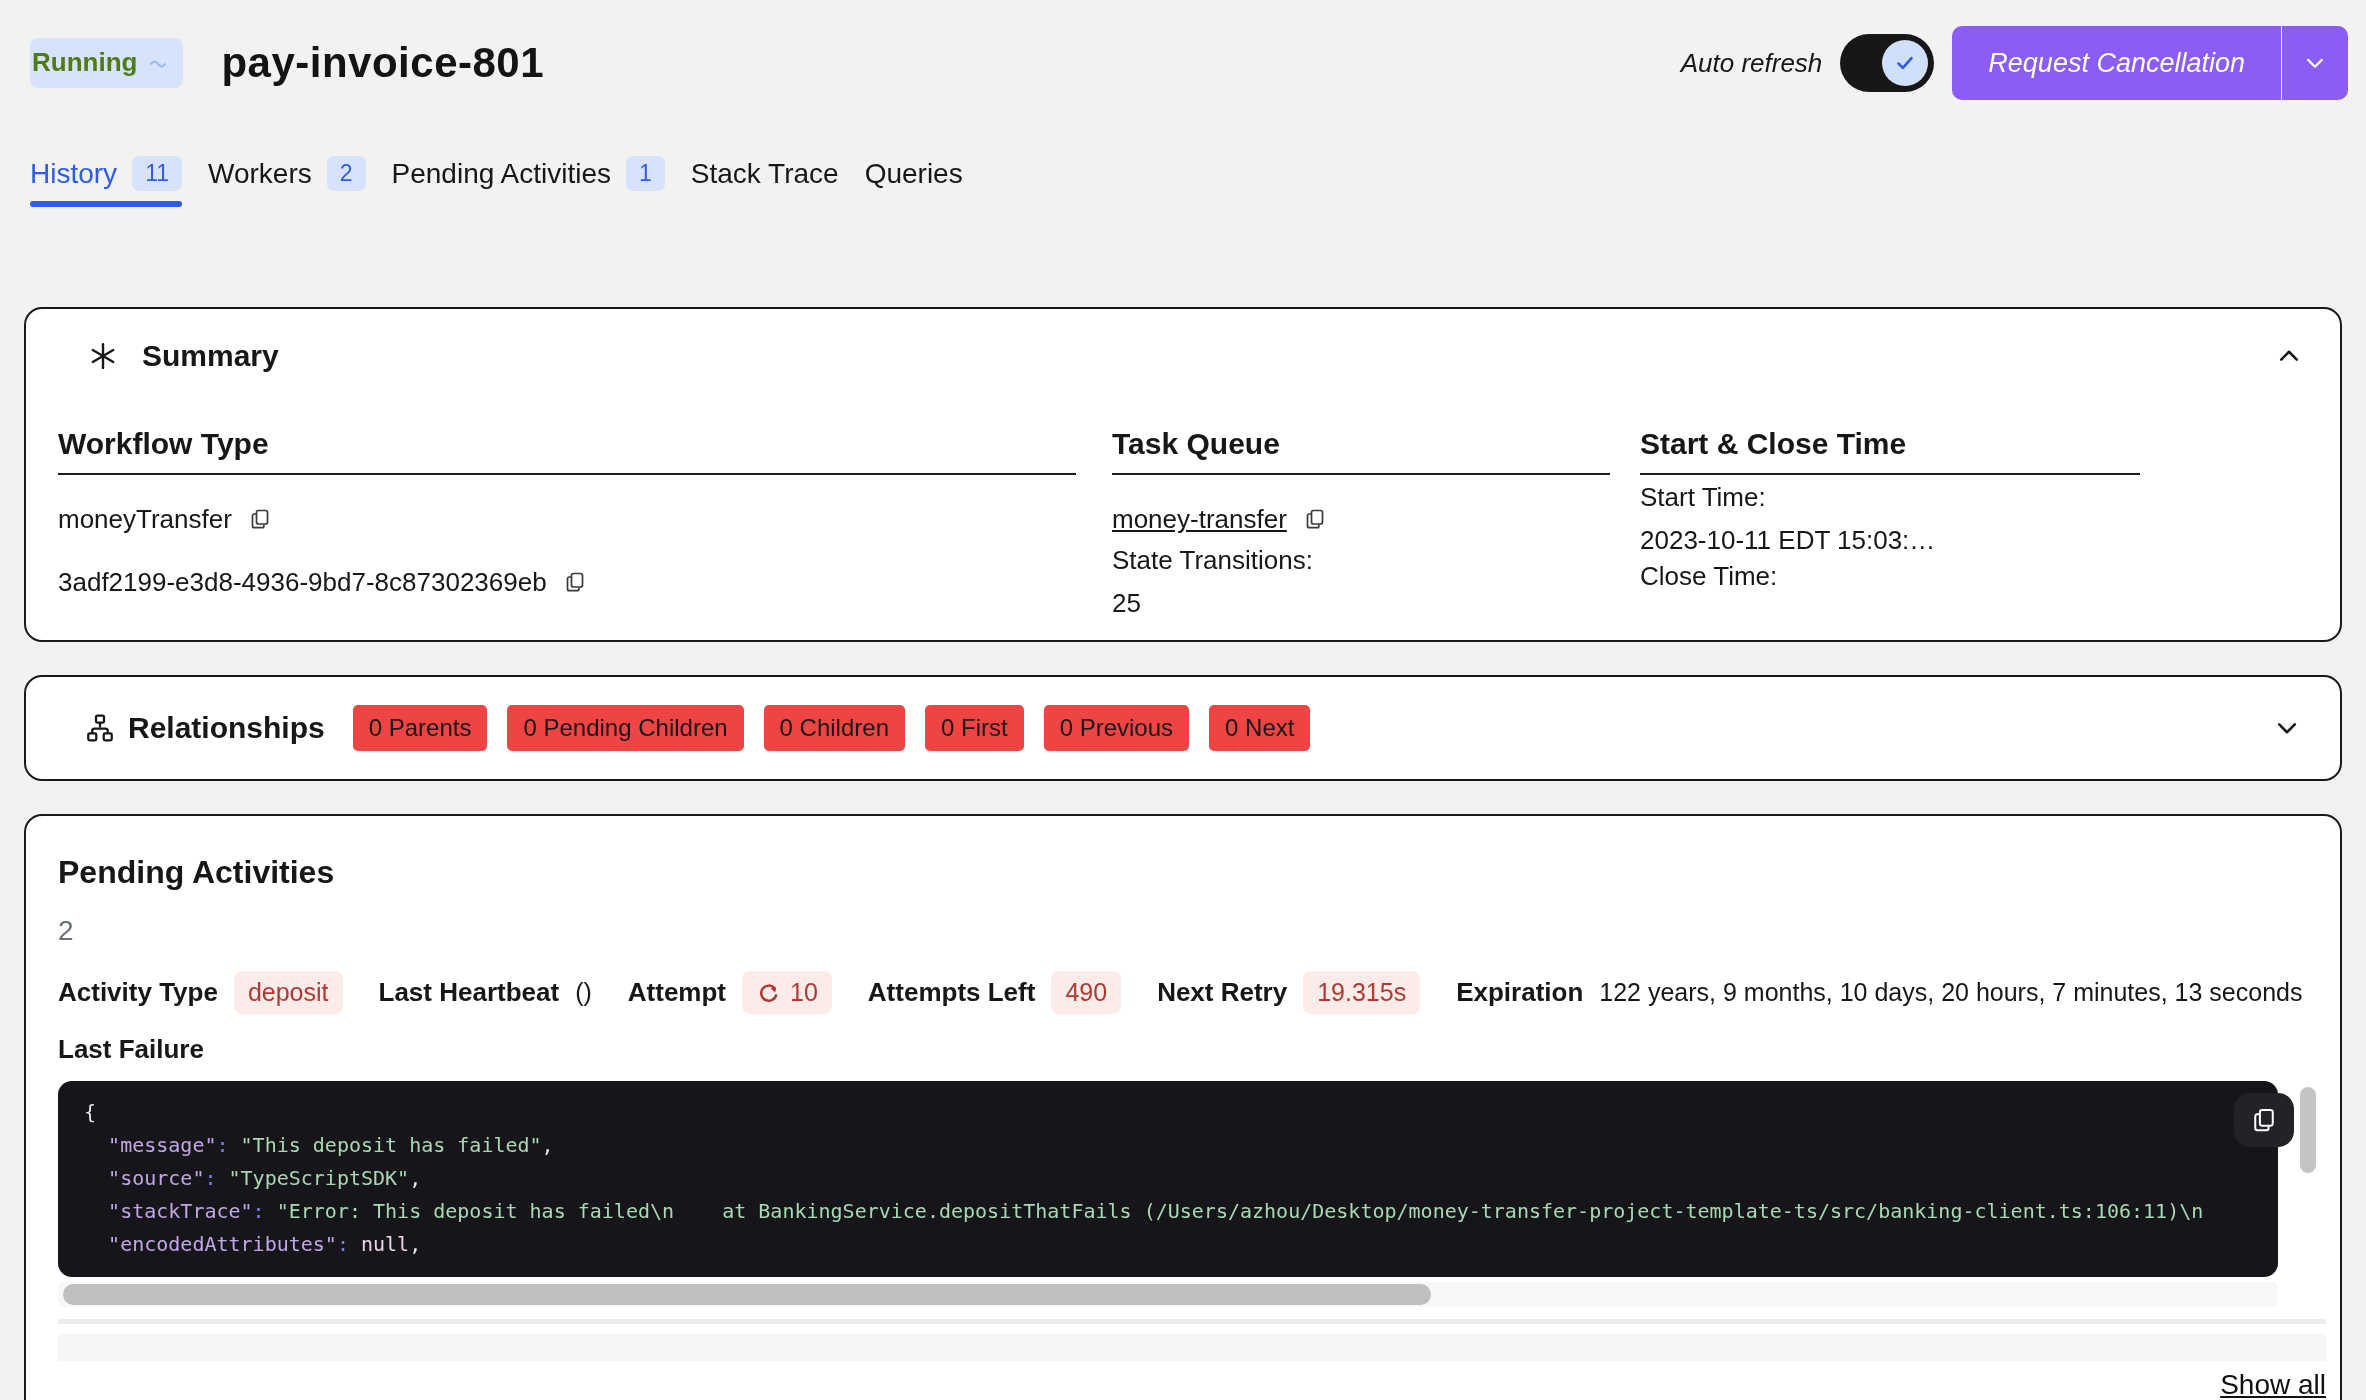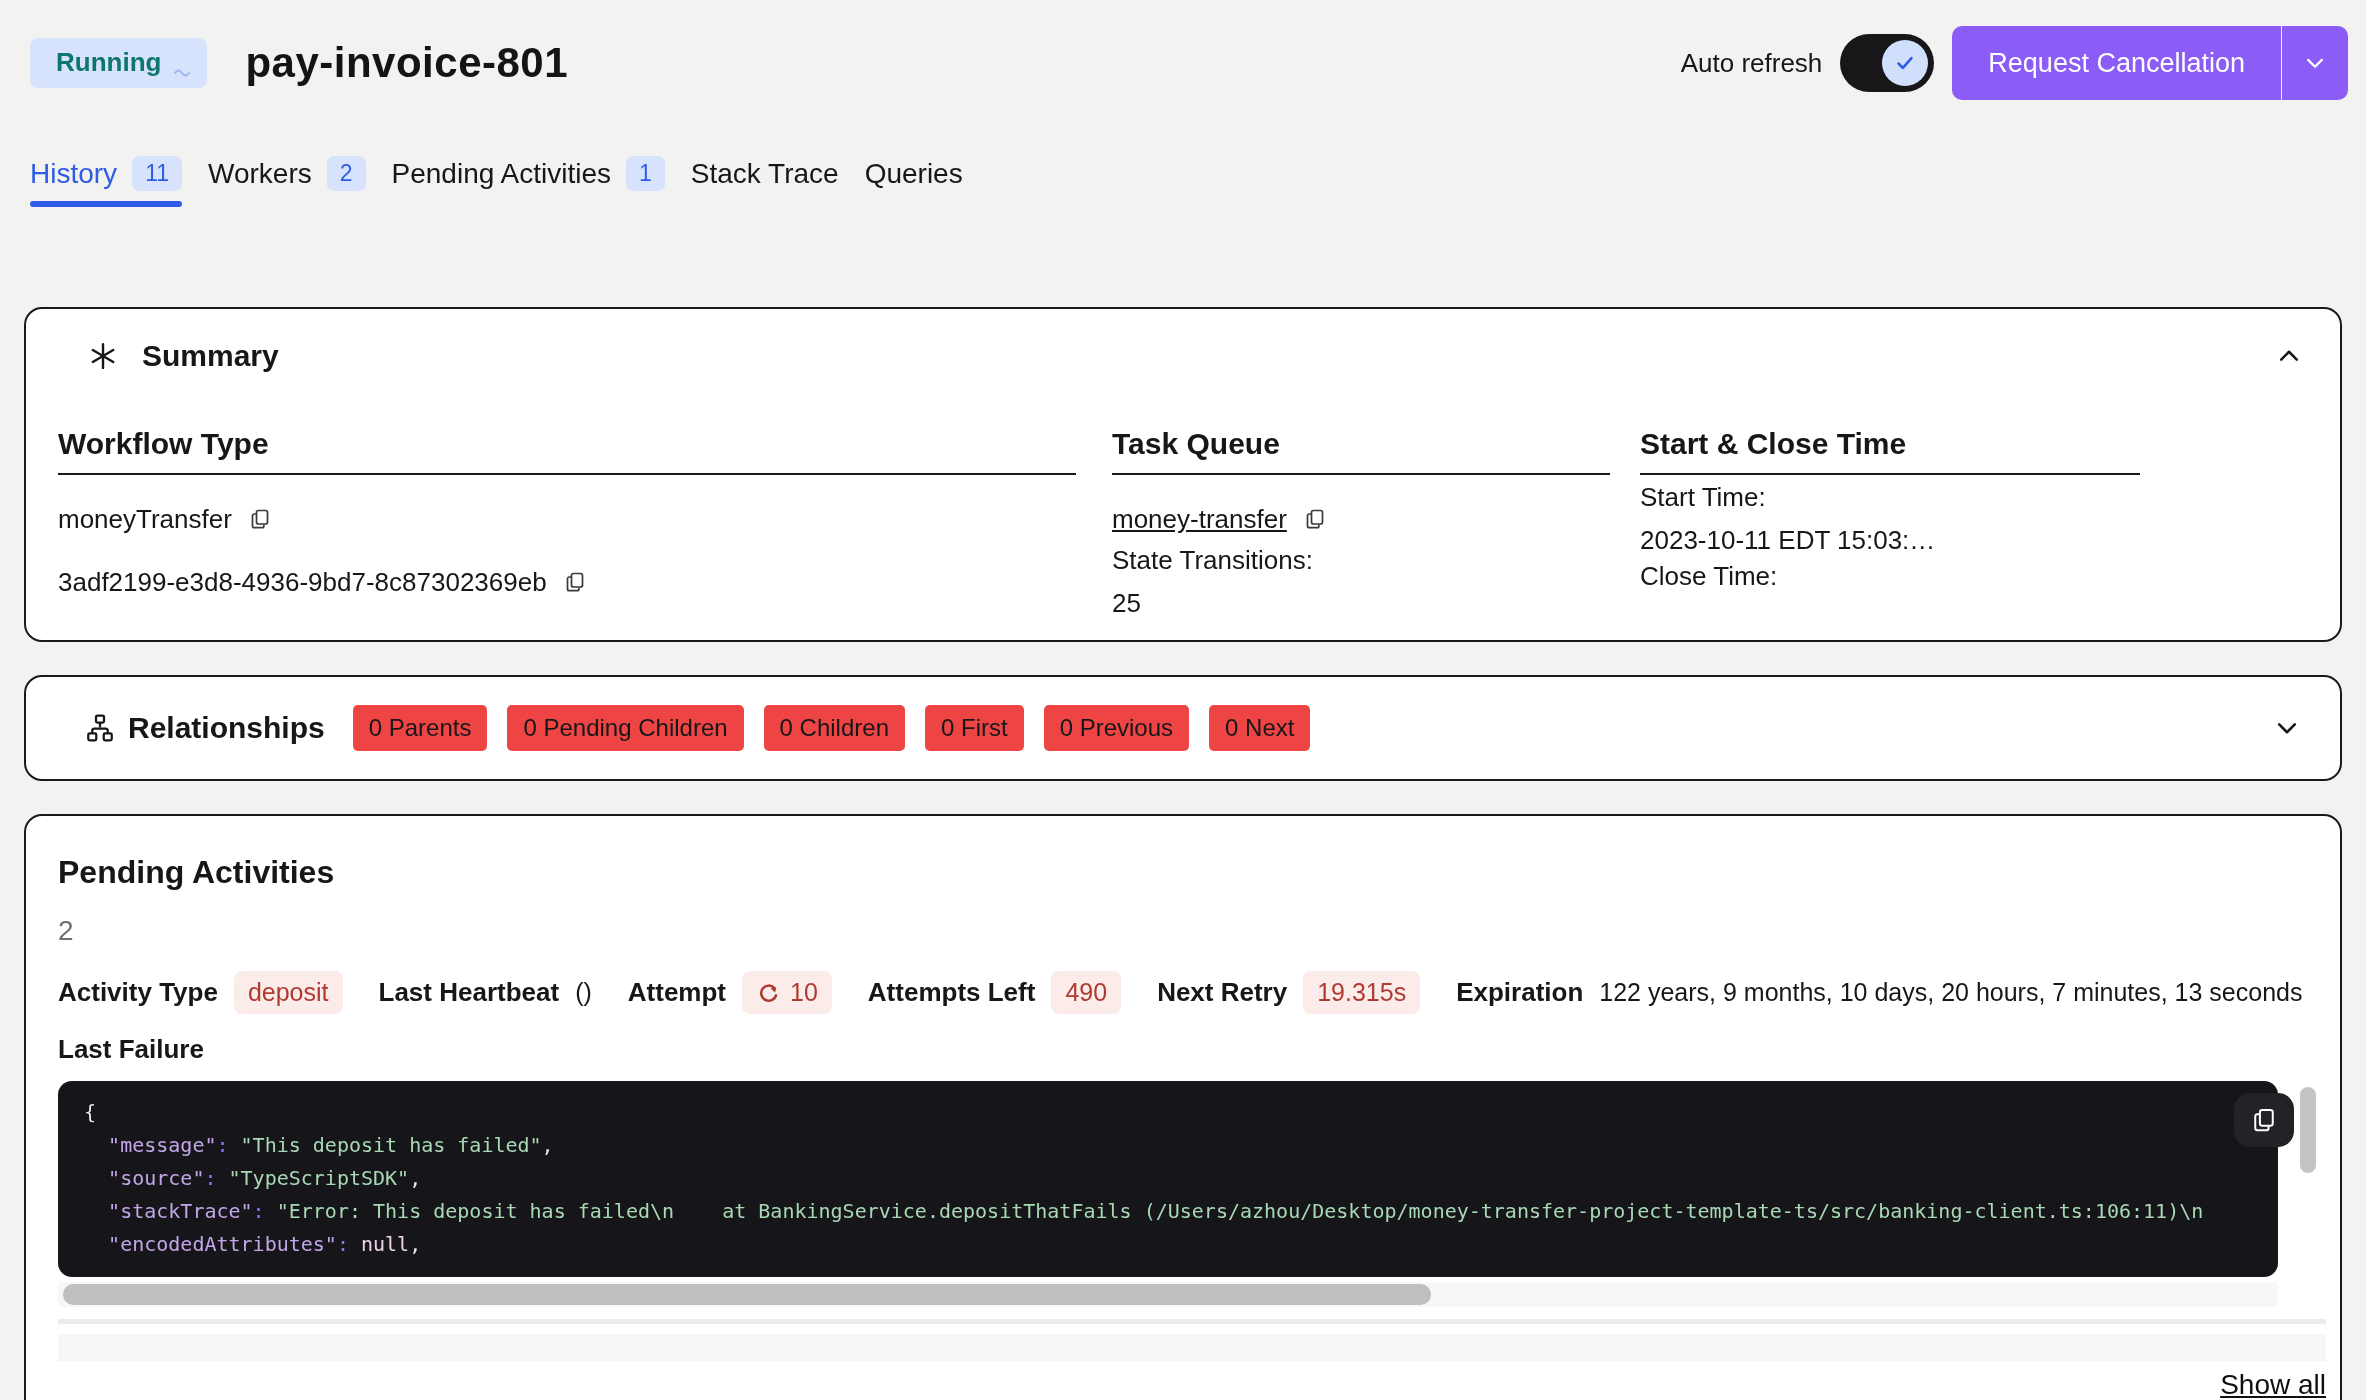--- a/index.html
+++ b/index.html
@@ -1,25 +1,25 @@
 <!DOCTYPE html>
 <html><head>
 <meta charset="utf-8">
 <style>
   * { margin:0; padding:0; box-sizing:border-box; }
   html,body { width:2366px; height:1400px; background:#f2f2f0; overflow:hidden;
               font-family:"Liberation Sans", sans-serif; color:#17171a; }
 
   
   .topbar { display:flex; align-items:center; padding:26px 18px 0 30px; }
-  .status-badge { display:inline-flex; align-items:flex-end; gap:12px;
-                  background:#d7e3fc; color:#0f766e; font-size:26px; font-weight:700;
-                  padding:9px 16px 10px 26px; border-radius:8px; }
+  .status-badge { display:inline-flex; align-items:center; gap:12px;
+                  background:#d7e3fc; color:#4d7c0f; font-size:26px; font-weight:700;
+                  padding:9px 16px 10px 2px; border-radius:8px; }
   .page-title { margin-left:38px; font-size:42px; font-weight:700; letter-spacing:.5px; color:#141416; }
-  .topbar-right { margin-left:auto; display:flex; align-items:center; gap:18px; }
+  .topbar-right { margin-left:auto; display:flex; align-items:center; gap:18px;font-style:italic; }
   .auto-refresh-label { font-size:26px; color:#17171a; }
   .toggle { position:relative; width:94px; height:58px; border-radius:30px; background:#17171a; cursor:pointer; }
   .toggle-knob { position:absolute; top:6px; right:6px; width:46px; height:46px; border-radius:50%;
                  background:#cfdffc; display:flex; align-items:center; justify-content:center; }
   .split-btn { display:flex; align-items:stretch; background:#8b5cf6; border-radius:10px; height:74px; overflow:hidden; }
   .split-btn-main { color:#fff; font-size:27px; padding:0 36px; display:flex; align-items:center; cursor:pointer; }
   .split-btn-divider { width:1px; background:rgba(255,255,255,.85); }
   .split-btn-caret { width:66px; display:flex; align-items:center; justify-content:center; cursor:pointer; }
 
   

